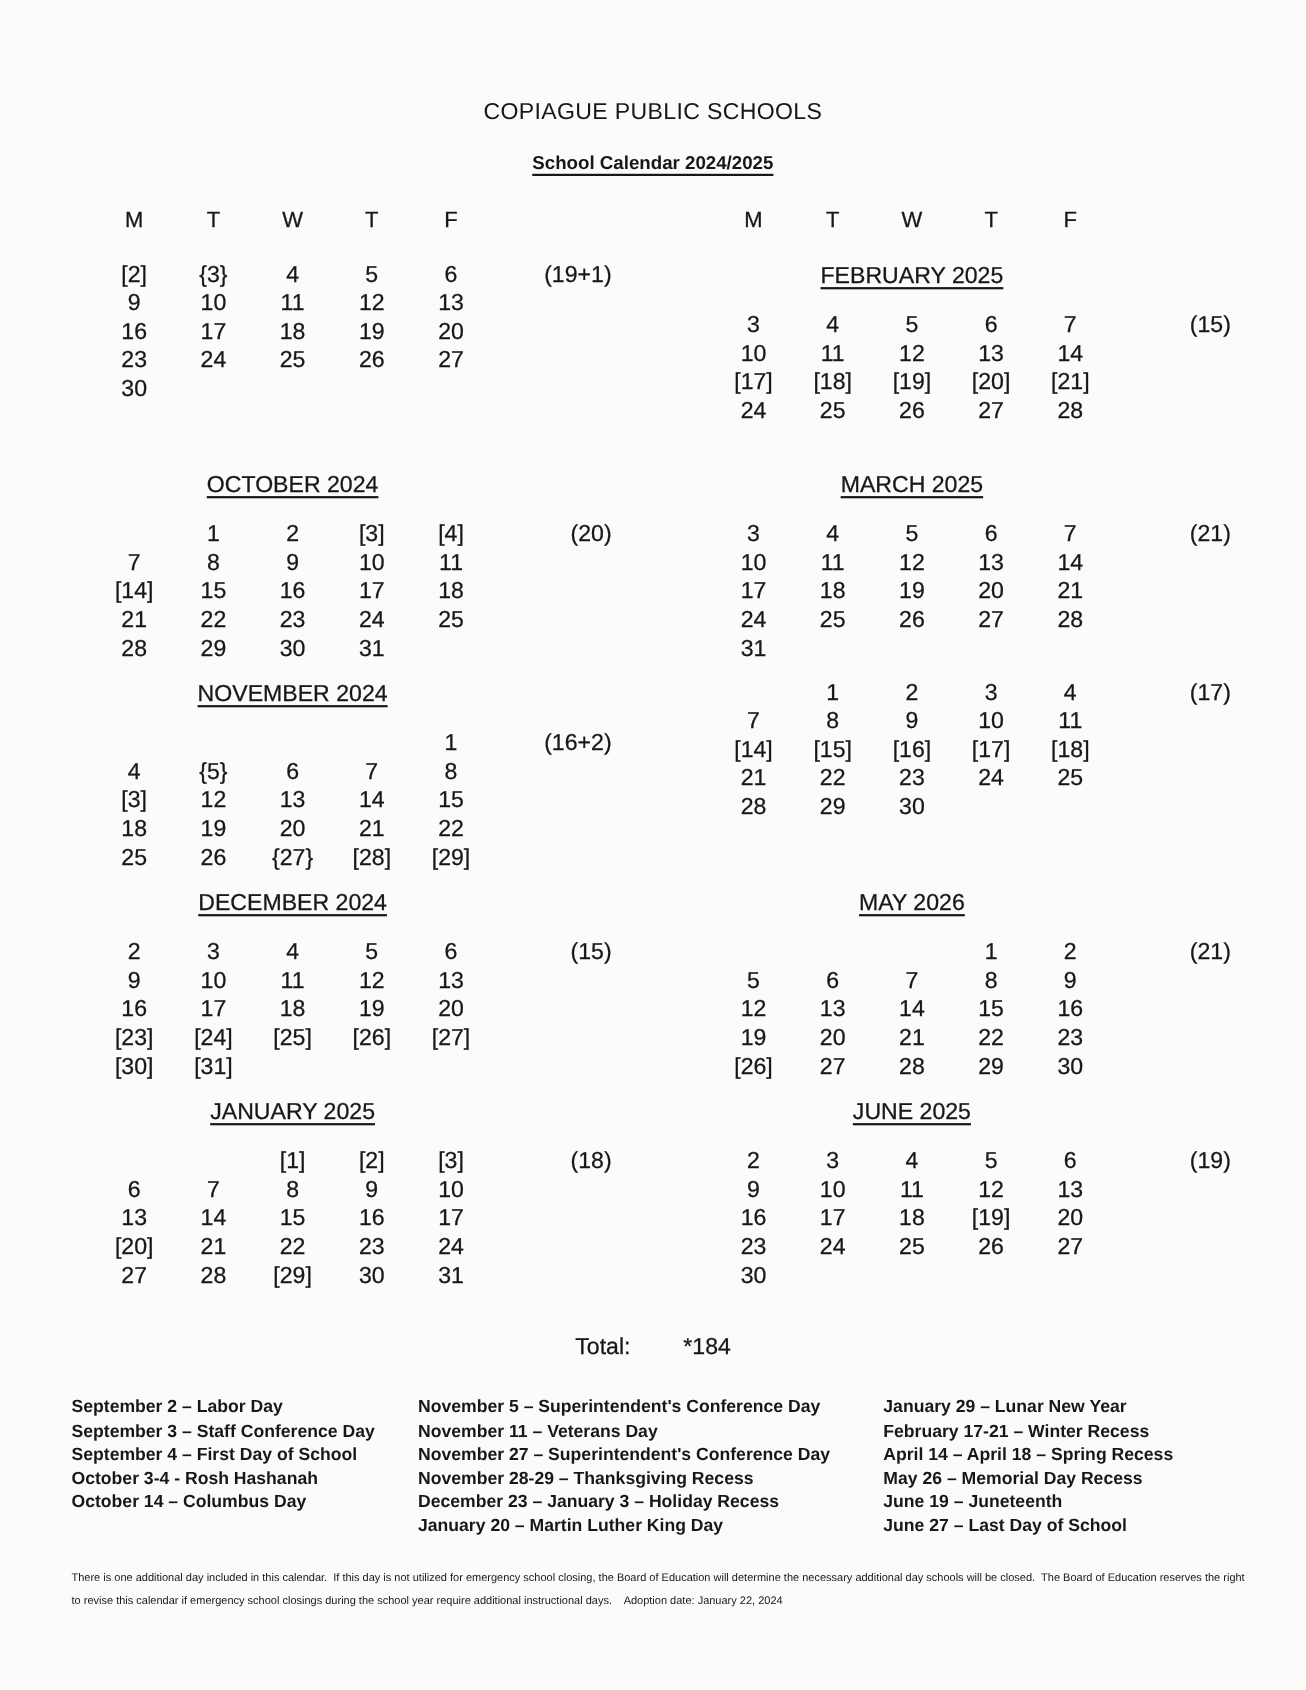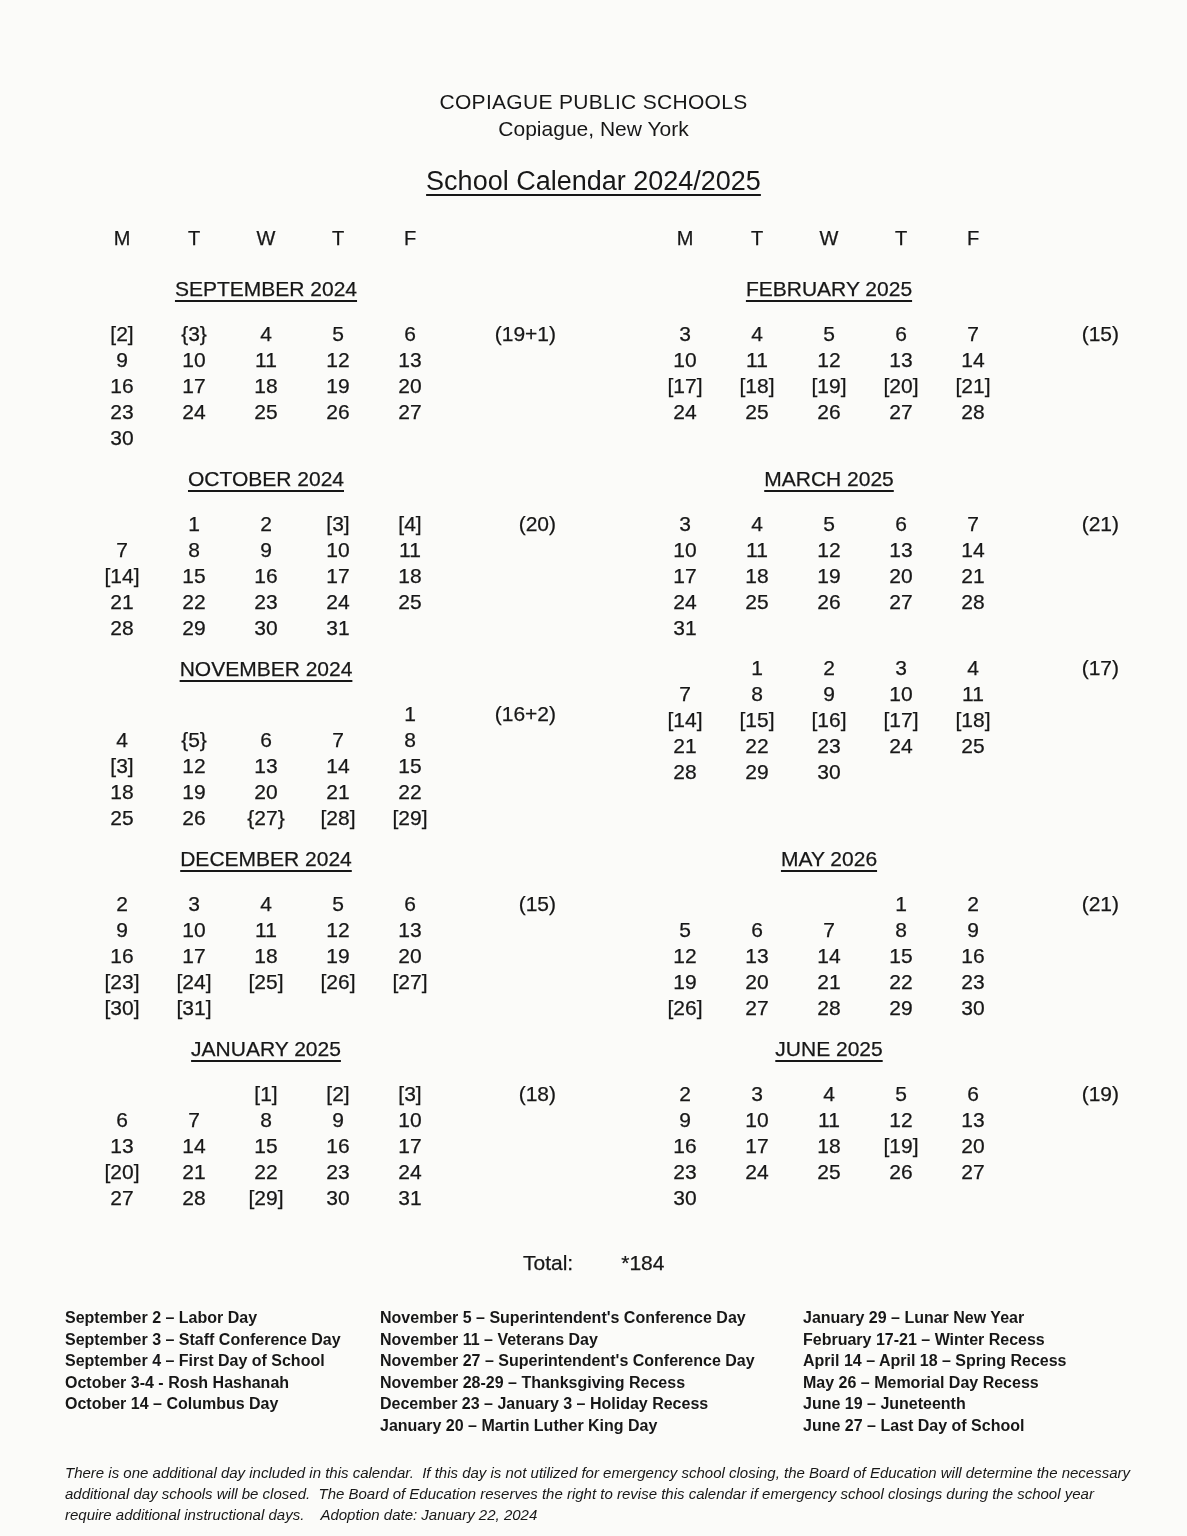--- a/index.html
+++ b/index.html
@@ -9,21 +9,21 @@
     color:#171717;
     font-family:"Liberation Sans", sans-serif;
     overflow:hidden;
   }
   .page { width:1187px; height:1220px; position:relative; }
 
   
   .header-block { text-align:center; padding-top:88px; }
   .school-name { font-size:21px; line-height:27px; letter-spacing:0.3px; }
   .location    { font-size:21px; line-height:27px; }
-  .doc-title   { display:inline-block; font-size:27px; font-weight:normal; margin-top:24px;
+  .doc-title   { display:inline-block; font-size:17px; font-weight:bold; margin-top:24px;
                  text-decoration:underline; text-underline-offset:4px; text-decoration-thickness:1.5px; }
 
   
   .calendar { display:flex; margin:30px 0 0 86px; -webkit-text-stroke:0.25px #171717; }
   .cal-col { display:flex; flex-direction:column; }
   .cal-col.left  { width:470px; }
   .cal-col.right { width:470px; margin-left:93px; }
 
   .wk-row { display:grid; grid-template-columns:repeat(5,72px) 110px;
             font-size:20px; height:26px; margin-bottom:22px; }
@@ -42,46 +42,44 @@
   .total-row { margin:26px 0 0 523px; display:flex; font-size:21px; -webkit-text-stroke:0.25px #171717; }
   .total-row .total-value { margin-left:48px; }
 
   
   .legend { display:flex; margin:32px 0 0 65px; font-size:16px; line-height:21.5px;font-weight:bold; }
   .legend-col1 { width:315px; }
   .legend-col2 { width:423px; }
   .legend-col3 { width:auto; }
 
   
-  .footnote { margin:26px 48px 0 65px; font-size:15px; line-height:21px; white-space:pre-wrap;font-style:italic; }
+  .footnote { margin:26px 48px 0 65px; font-size:10px; line-height:21px; white-space:pre-wrap; }
 </style>
 </head>
 <body>
 
 <div class="page">
 
   <div class="header-block">
     <div class="school-name">COPIAGUE PUBLIC SCHOOLS</div>
-    <div class="location">Copiague, New York</div>
     <div><span class="doc-title">School Calendar 2024/2025</span></div>
   </div>
 
   <div class="calendar">
 
     <div class="cal-col left">
       <div class="wk-row">
         <span>M</span>
         <span>T</span>
         <span>W</span>
         <span>T</span>
         <span>F</span>
       </div>
 
       <div class="month">
-        <div class="month-title"><span>SEPTEMBER 2024</span></div>
         <div class="m-grid">
             <div class="m-cell">[2]</div>
             <div class="m-cell">{3}</div>
             <div class="m-cell">4</div>
             <div class="m-cell">5</div>
             <div class="m-cell">6</div>
             <div class="m-count">(19+1)</div>
             <div class="m-cell">9</div>
             <div class="m-cell">10</div>
             <div class="m-cell">11</div>

